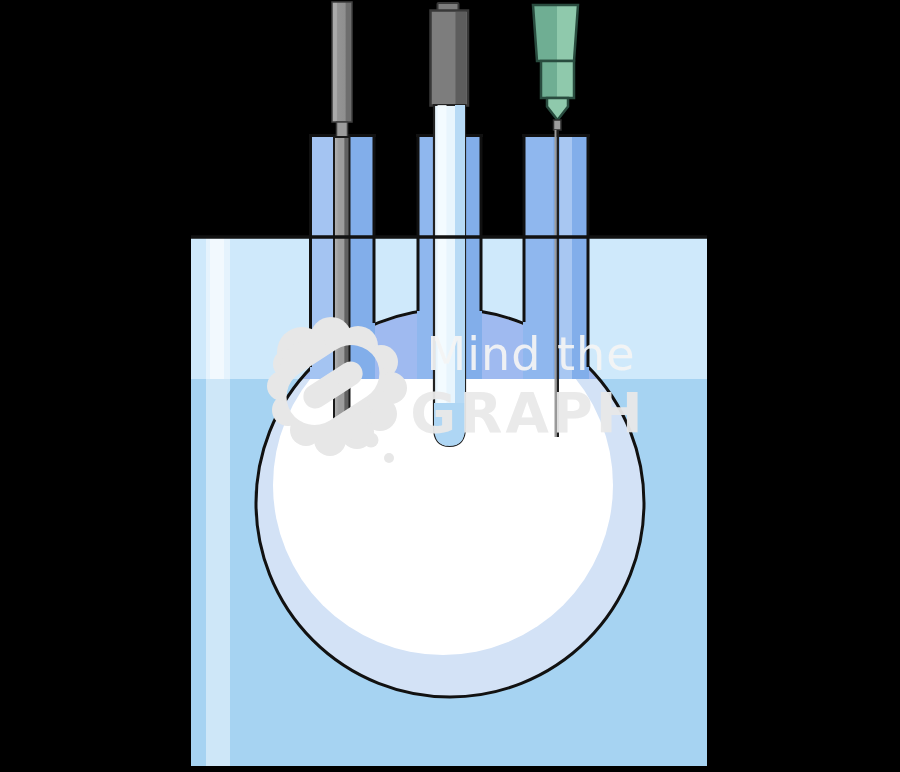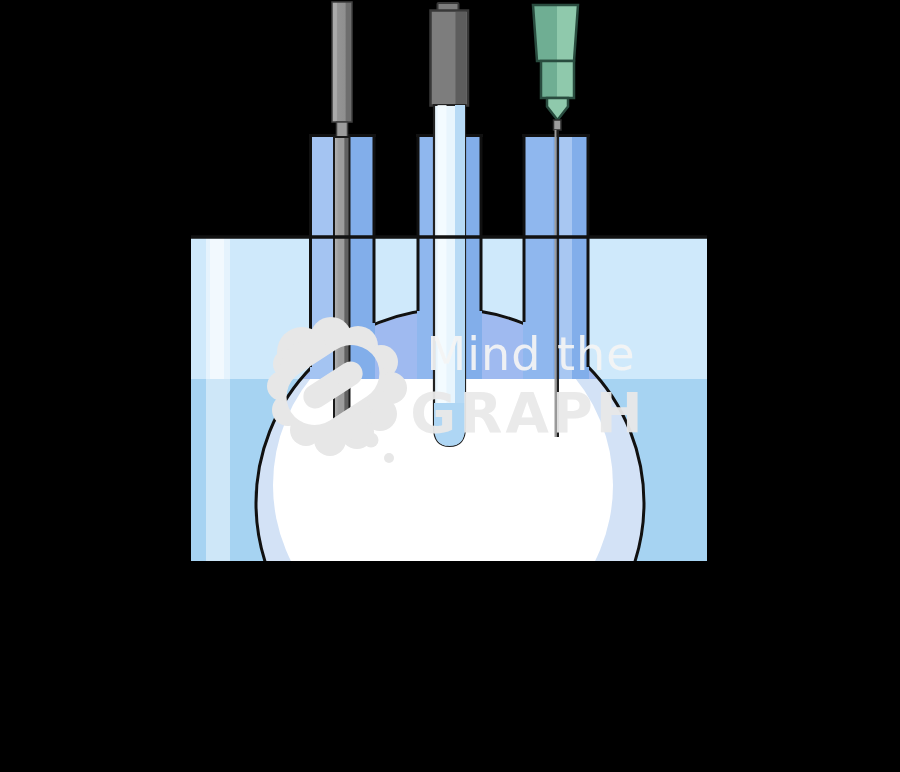--- a/index.html
+++ b/index.html
@@ -1,16 +1,16 @@
 <!DOCTYPE html>
 <html><head>
 <meta charset="utf-8">
 <style>
   html,body{margin:0;padding:0;background:#000;}
-  .stage{position:relative;width:900px;height:561px;background:#0369a1;overflow:hidden;
+  .stage{position:relative;width:900px;height:772px;background:#0369a1;overflow:hidden;
          font-family:"DejaVu Sans", sans-serif;}
   .stage svg{position:absolute;left:0;top:0;display:block;}
   text{font-family:"DejaVu Sans", sans-serif;}
 </style>
 </head>
 <body>
 
 <div class="stage">
 <svg width="900" height="772" viewBox="0 0 900 772">
 

